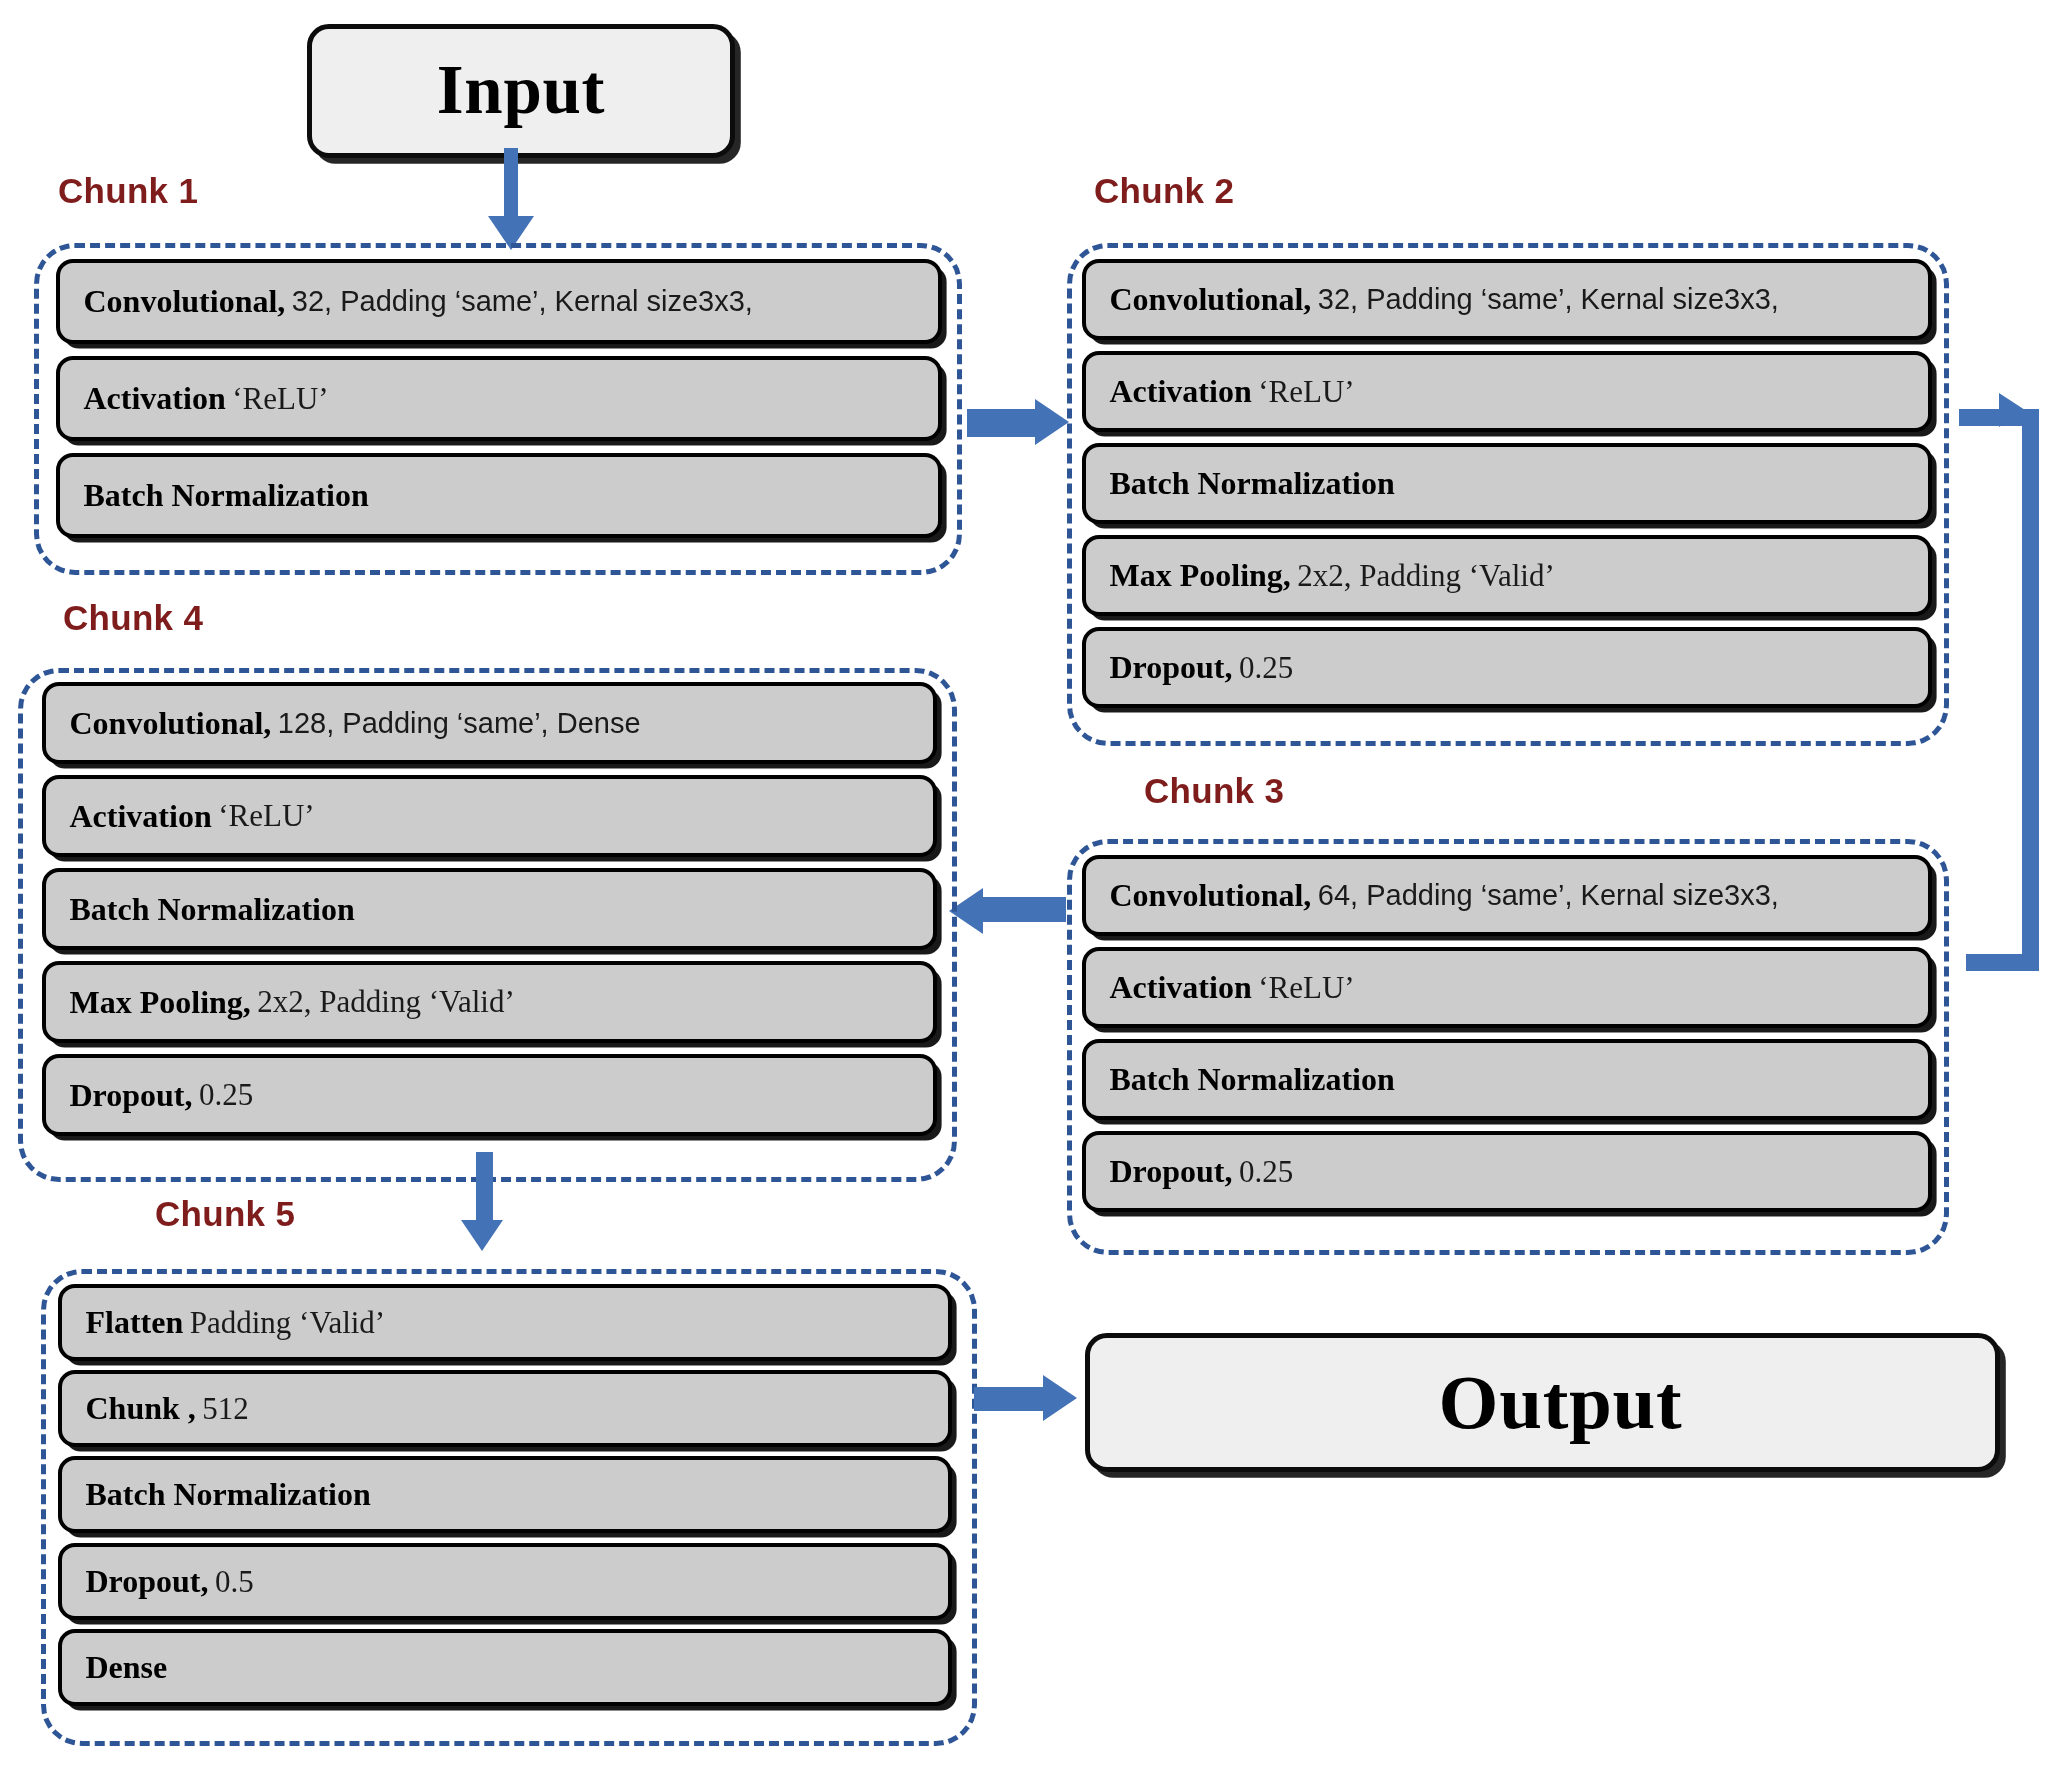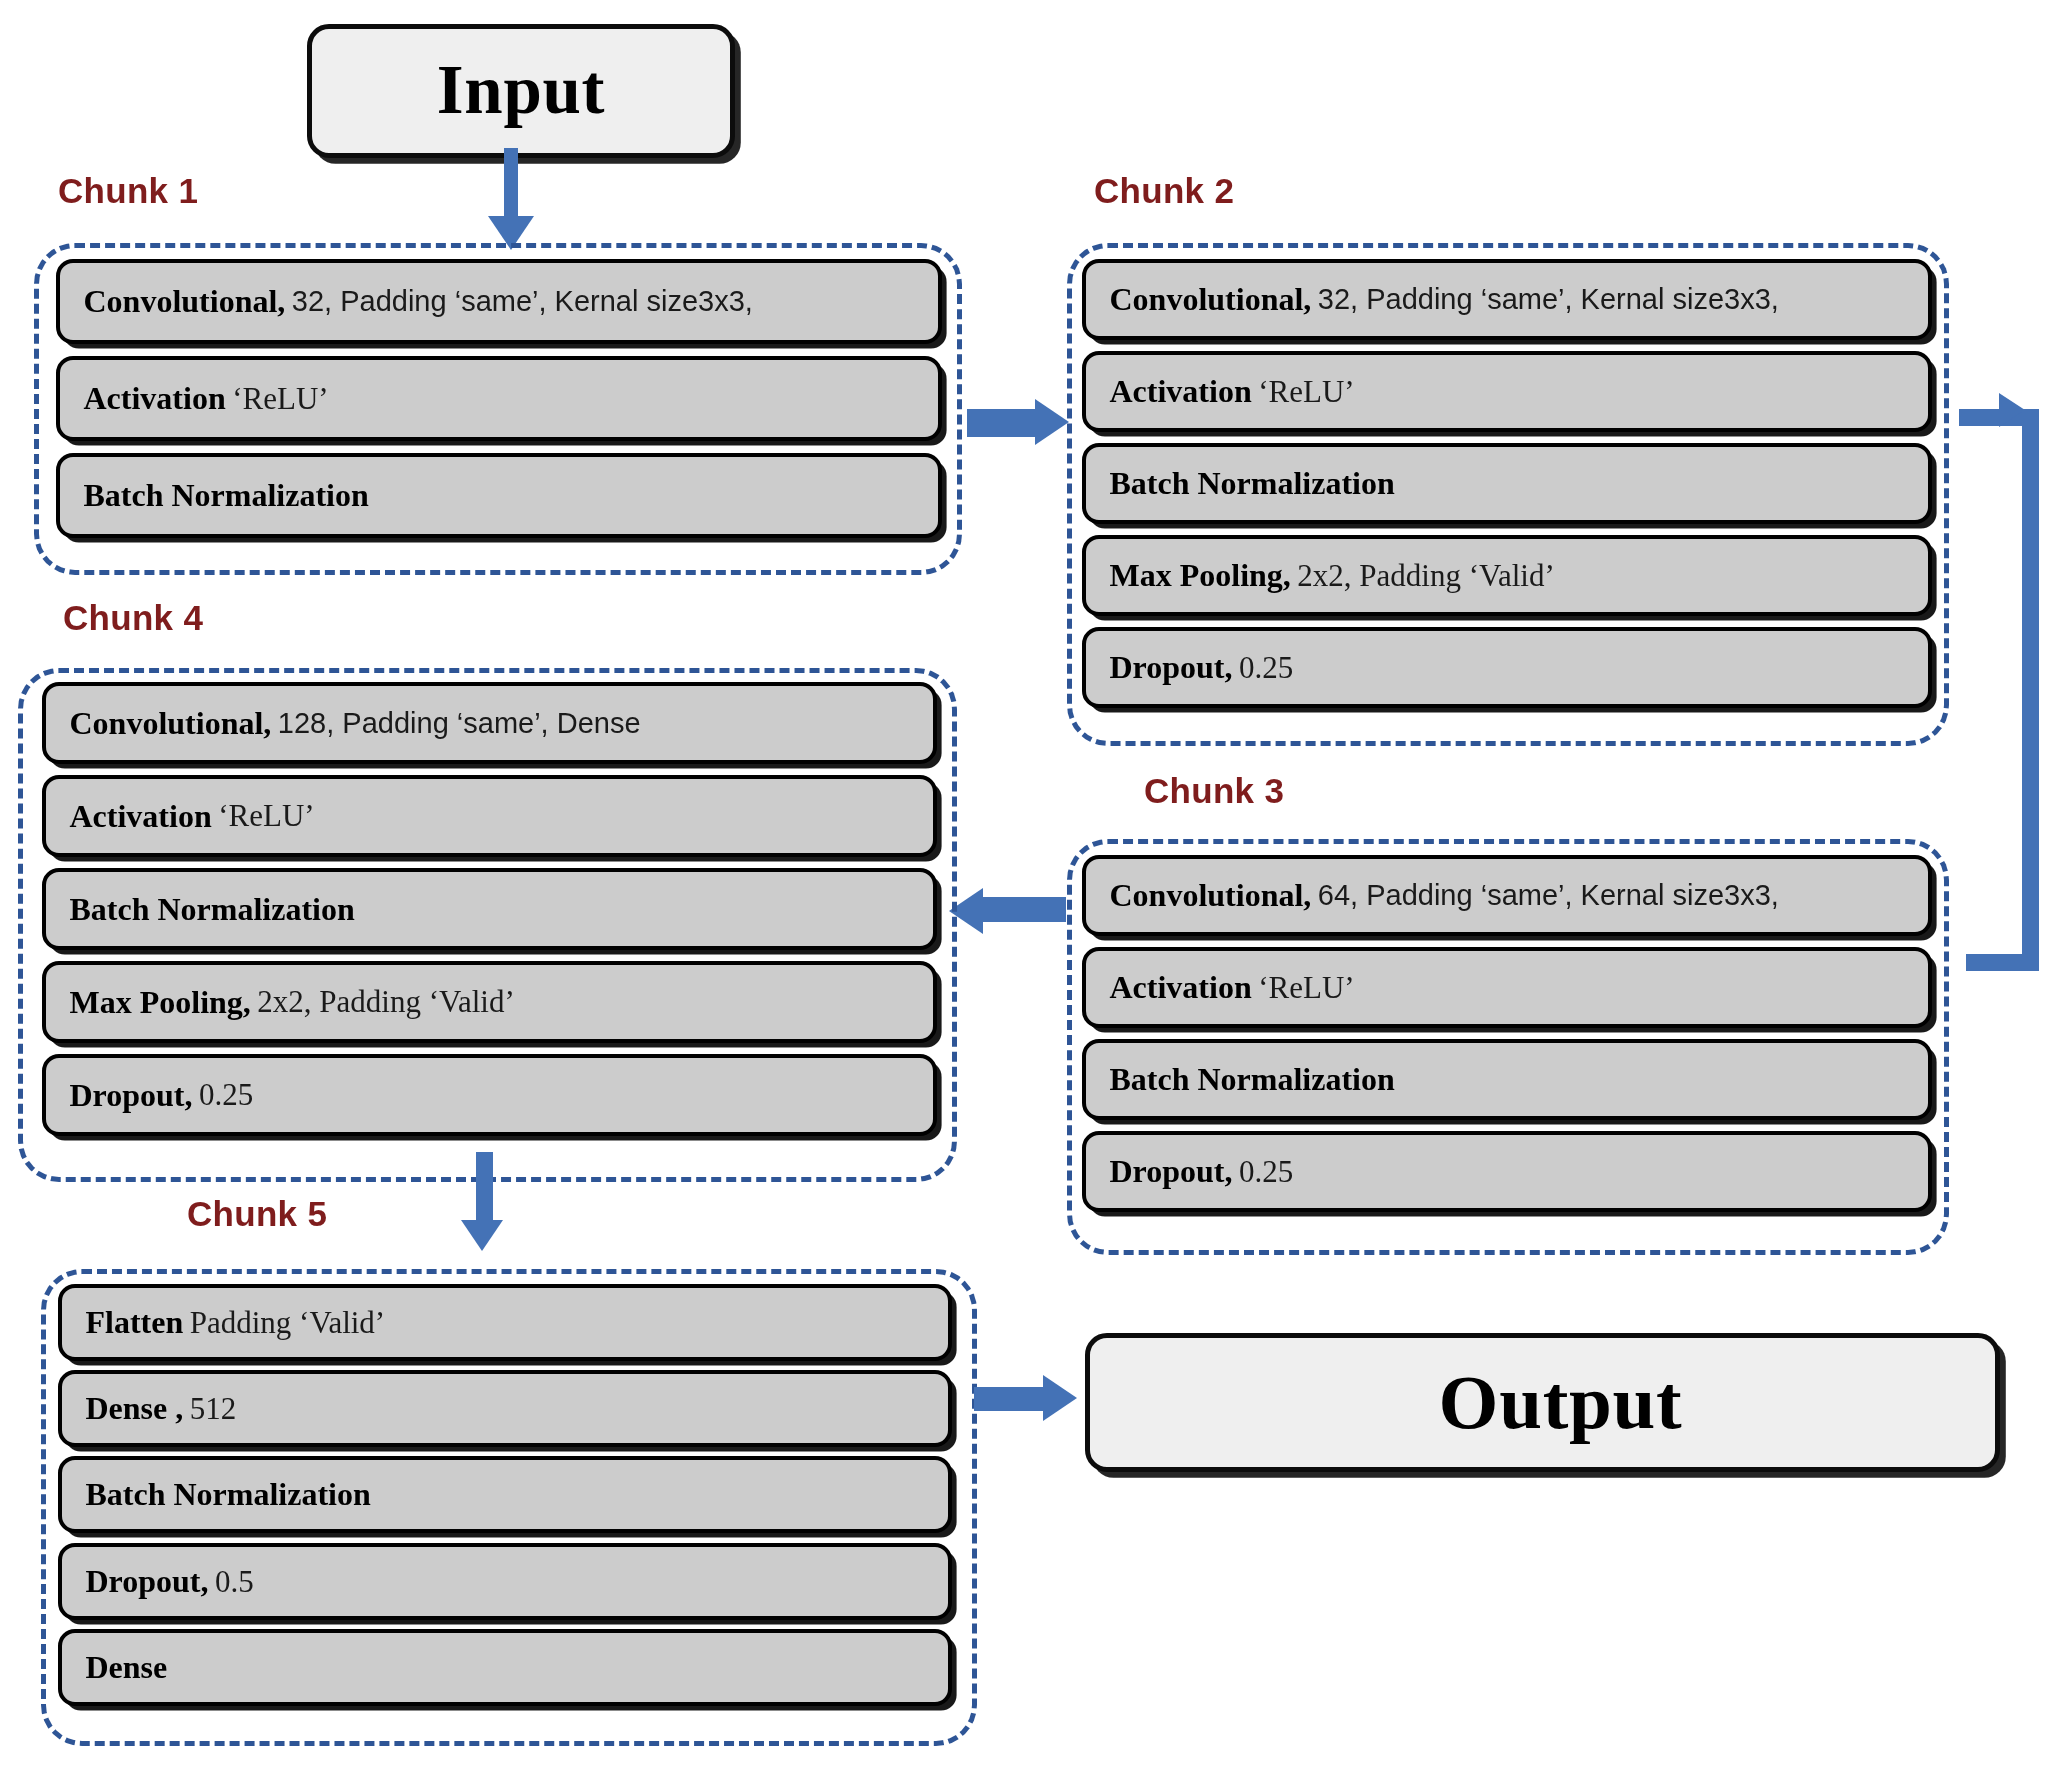--- a/index.html
+++ b/index.html
@@ -184,29 +184,29 @@
     <span class="lparams serif">2x2, Padding ‘Valid’</span>
   </div>
   <div class="layer" style="left:42px; top:1054px; width:895px; height:82px;">
     <span class="lname">Dropout,</span>
     <span class="lparams serif">0.25</span>
   </div>
 
   <div class="arrow-shaft" style="left:476px; top:1152px; width:17px; height:78px;"></div>
   <div class="arrow-head ah-down" style="left:461px; top:1220px; border-left-width:21.6px; border-right-width:21.6px; border-top-width:31px;"></div>
 
-  <div class="chunk-label" style="left:155px; top:1194px;margin-left:32px;">Chunk 5</div>
+  <div class="chunk-label" style="left:155px; top:1194px;">Chunk 5</div>
   <div class="chunk" style="left:41px; top:1269px; width:936px; height:477px;"></div>
 
   <div class="layer" style="left:58px; top:1284px; width:894px; height:77px;">
     <span class="lname">Flatten</span>
     <span class="lparams serif">Padding ‘Valid’</span>
   </div>
   <div class="layer" style="left:58px; top:1370px; width:894px; height:77px;">
-    <span class="lname">Dense ,</span>
+    <span class="lname">Chunk ,</span>
     <span class="lparams serif">512</span>
   </div>
   <div class="layer" style="left:58px; top:1456px; width:894px; height:77px;">
     <span class="lname">Batch Normalization</span>
     <span class="lparams serif"></span>
   </div>
   <div class="layer" style="left:58px; top:1543px; width:894px; height:77px;">
     <span class="lname">Dropout,</span>
     <span class="lparams serif">0.5</span>
   </div>

